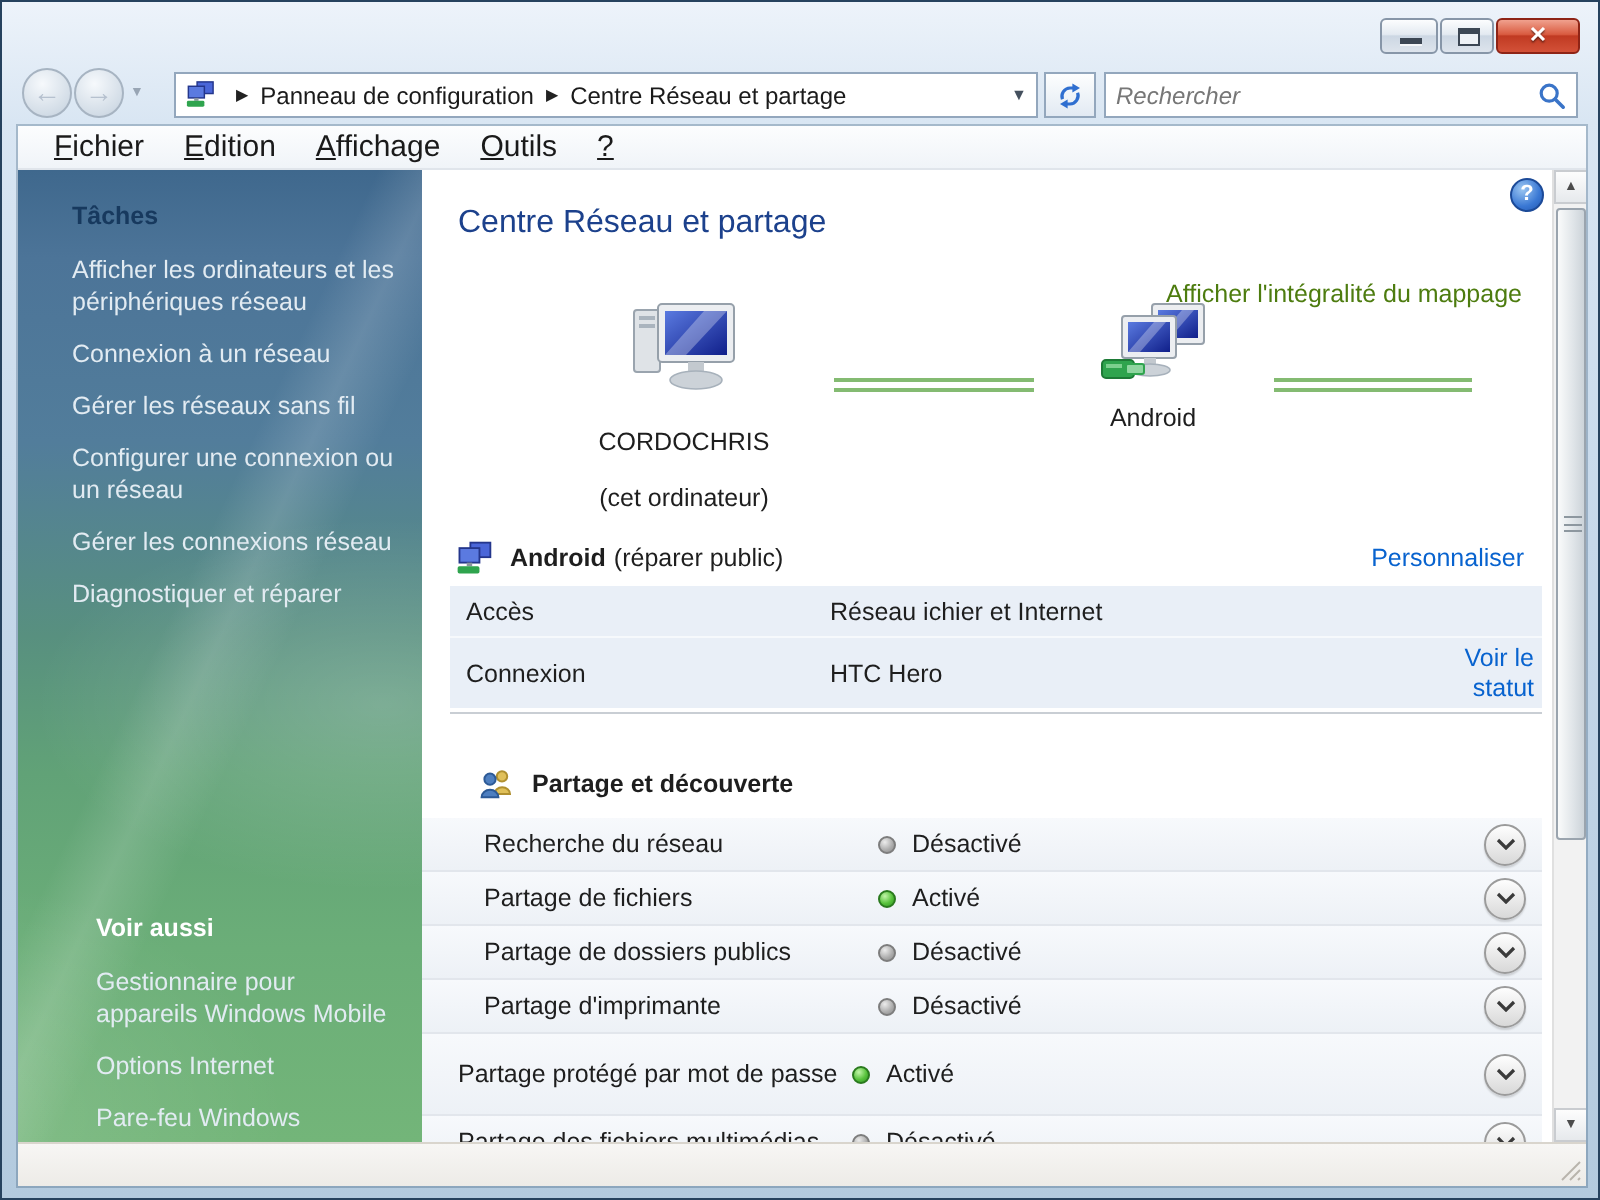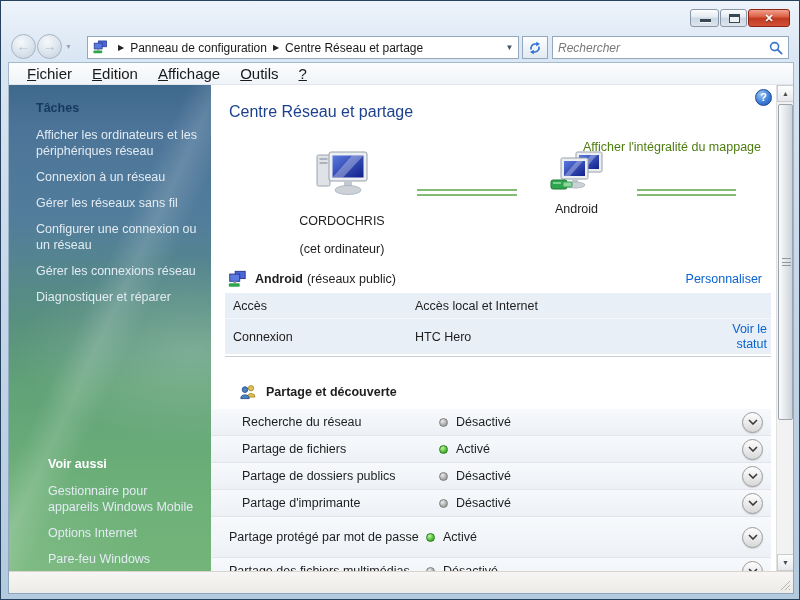--- a/index.html
+++ b/index.html
@@ -59,21 +59,21 @@
   
   .sidebar { position:relative; width:202px; flex:0 0 202px; overflow:hidden;
     background:linear-gradient(180deg,#3f688d 0%,#4c7498 9%,#527d9b 28%,#58907f 48%,#61a277 62%,#6bae78 80%,#73b579 100%); }
   .sidebar::before { content:""; position:absolute; inset:0; pointer-events:none; background:
       radial-gradient(ellipse 280px 150px at 90% 55%, rgba(255,255,255,.20), rgba(255,255,255,0) 62%),
       linear-gradient(115deg, rgba(255,255,255,0) 42%, rgba(255,255,255,.14) 49%, rgba(255,255,255,0) 57%),
       radial-gradient(ellipse 300px 220px at -15% 98%, rgba(255,255,255,.12), rgba(255,255,255,0) 55%); }
   .side-head { position:relative; margin:16px 14px 12px 27px; font-size:12.5px; font-weight:bold; color:#17395e; }
   .side-link { position:relative; margin:0 14px 10px 27px; font-size:12.5px; line-height:16px;
                color:#e2ebf2; cursor:pointer; }
-  .see-also { position:absolute; left:12px; right:0; top:356px; }
+  .see-also { position:absolute; left:0; right:0; top:356px;padding-left:12px; }
   .see-also .side-head { color:#ffffff; }
 
   
   .content { position:relative; flex:1; background:#fff; overflow:hidden; font-size:12.5px; color:#1e1e1e; }
   .page-title { position:absolute; top:18px; left:18px; font-size:16px; font-weight:normal; color:#1c418c; }
   .map-link { position:absolute; top:55px; right:15px; color:#4d7c0f; cursor:pointer; }
   .maparea { position:absolute; top:66px; left:0; right:0; height:110px; display:flex;
              align-items:flex-start; padding:0 40px 0 56px; }
   .mapnode { display:flex; flex-direction:column; align-items:center; text-align:center; cursor:pointer; }
   .mapnode .lbl { margin-top:4px; line-height:16px; }
@@ -265,27 +265,27 @@
 
         <div class="net-section">
           <div class="net-head">
             <svg width="20" height="19" viewBox="0 0 22 20">
               <rect x="9" y="1" width="11" height="8" fill="#4a66d8" stroke="#24368c"></rect>
               <rect x="3" y="4" width="11" height="8" fill="#5b7ae0" stroke="#24368c"></rect>
               <rect x="7" y="12" width="3" height="2" fill="#8a94a0"></rect>
               <rect x="2" y="14" width="12" height="4" rx="1" fill="#2fa44e"></rect>
             </svg>
             <span class="net-name">Android</span>
-            <span class="net-type">(réseaux public)</span>
+            <span class="net-type">(réparer public)</span>
             <span class="net-personalize">Personnaliser</span>
           </div>
           <div class="net-rows">
             <div class="net-row r1">
               <span class="net-label">Accès</span>
-              <span class="net-value">Accès local et Internet</span>
+              <span class="net-value">Réseau ichier et Internet</span>
             </div>
             <div class="net-row r2">
               <span class="net-label">Connexion</span>
               <span class="net-value">HTC Hero</span>
               <span class="net-link">Voir le statut</span>
             </div>
           </div>
           <div class="net-sep"></div>
         </div>
 

